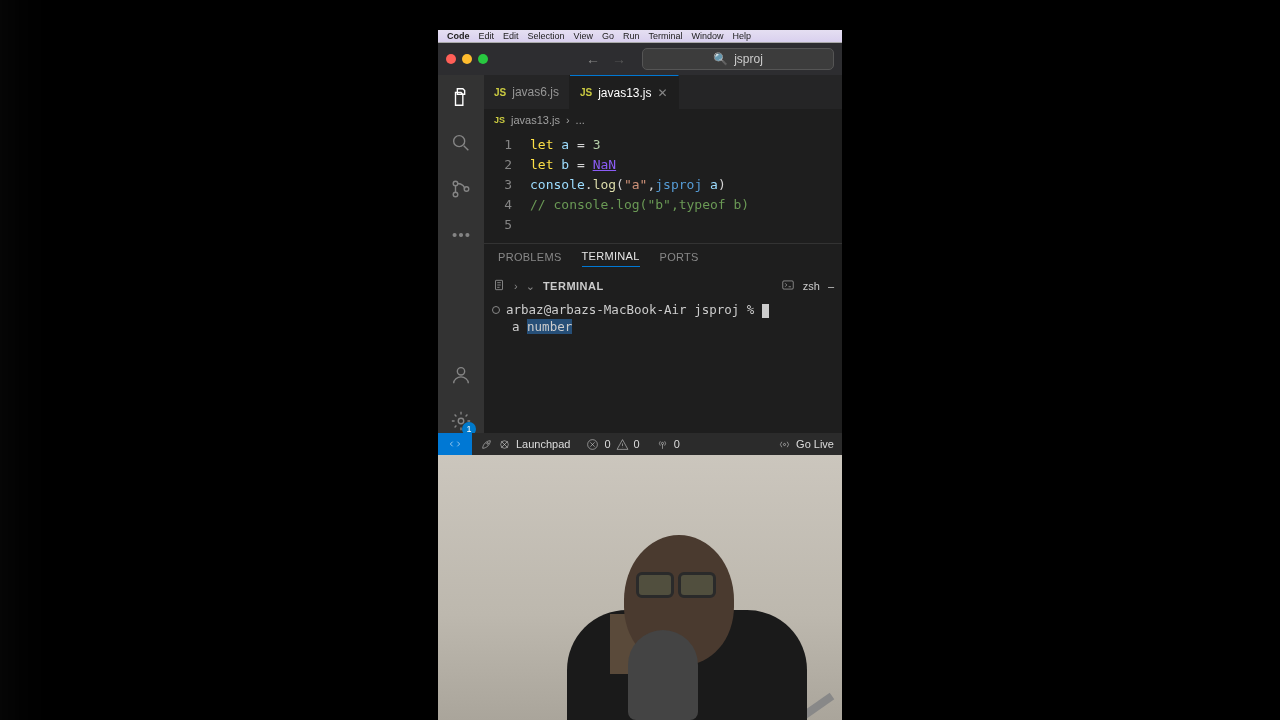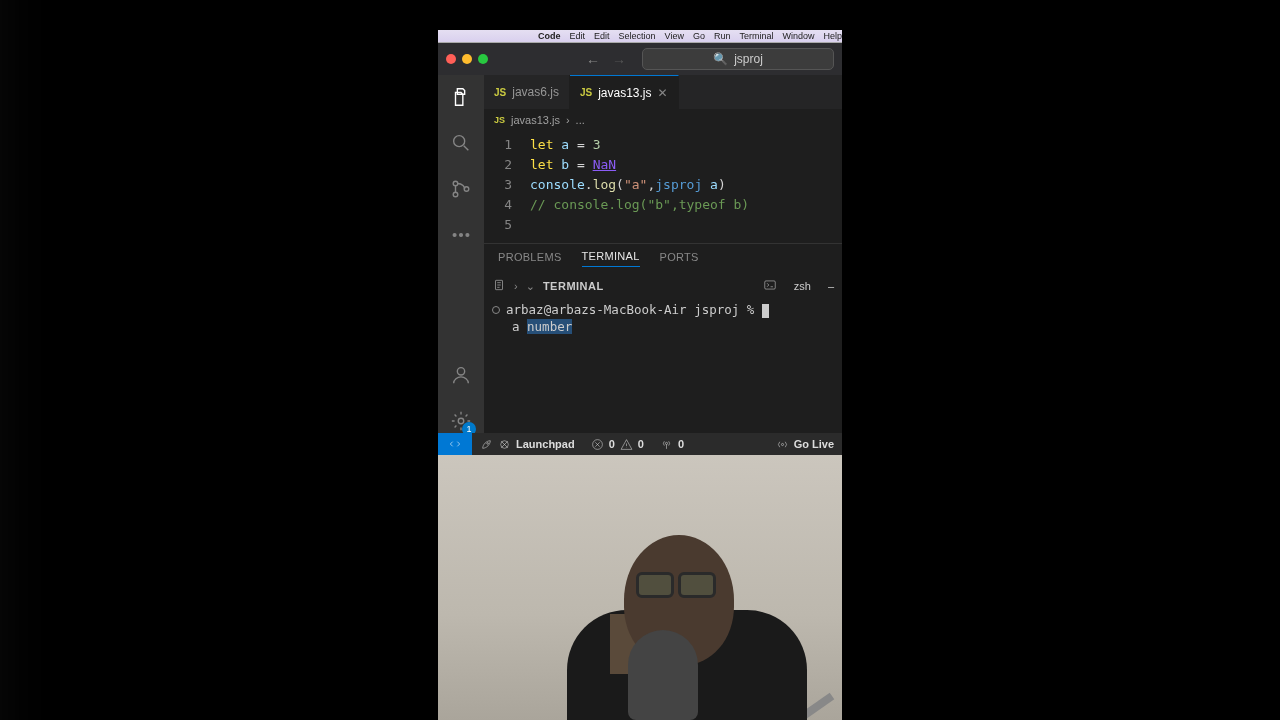--- a/index.html
+++ b/index.html
@@ -5,21 +5,21 @@
   * { margin: 0; padding: 0; box-sizing: border-box; }
   body { font-family: -apple-system, BlinkMacSystemFont, "Segoe UI", sans-serif; background: #000; width: 1280px; height: 720px; overflow: hidden; position: relative; }
 
   
   .bg-blur { position: absolute; inset: 0; filter: blur(9px) brightness(0.35); transform: scale(2.7); transform-origin: 50% 47%; z-index: 0; }
 
   
   .center-col { position: absolute; left: 438px; top: 0; width: 404px; height: 720px; z-index: 10; background: #1e1e1e; display: flex; flex-direction: column; }
 
   
-  .mac-menu { height: 13px; background: linear-gradient(180deg,#e5dff2,#d9d0ee); display: flex; align-items: center; font-size: 9px; color: #222; padding-left: 12px; gap: 9px; border-bottom: 1px solid #aaa; justify-content: flex-end; }
+  .mac-menu { height: 13px; background: linear-gradient(180deg,#e5dff2,#d9d0ee); display: flex; align-items: center; font-size: 9px; color: #222; padding-left: 0; gap: 9px; border-bottom: 1px solid #aaa; }
   .mac-menu .apple { font-size: 10px; }
   .mac-menu span { white-space: nowrap; }
   .mac-menu .bold { font-weight: 600; }
 
   .black-top { height: 30px; background: #000; }
 
   
   .vs-top { background: #2d2d30; height: 32px; display: flex; align-items: center; padding: 0 8px; gap: 8px; }
   .traffic { display: flex; gap: 6px; }
   .traffic div { width: 10px; height: 10px; border-radius: 50%; }
@@ -72,35 +72,35 @@
 
   
   .panel-tabs { height: 30px; background: #1e1e1e; display: flex; align-items: center; gap: 20px; padding-left: 14px; font-size: 11px; color: #888; border-top: 1px solid #333; }
   .panel-tabs .ptab { cursor: pointer; padding-bottom: 4px; letter-spacing: 0.3px; }
   .panel-tabs .ptab.active { color: #e7e7e7; border-bottom: 1px solid #0078d4; }
 
   
   .term-head { height: 26px; display: flex; align-items: center; padding: 0 8px; gap: 8px; font-size: 11px; color: #ccc; background: #1e1e1e; }
   .term-head .chev { color: #888; }
   .term-head .title { font-weight: 600; letter-spacing: 0.5px; color: #ccc; }
-  .term-head .right { margin-left: auto; display: flex; align-items: center; gap: 17px; color: #ccc; }
+  .term-head .right { margin-left: auto; display: flex; align-items: center; gap: 8px; color: #ccc; }
   .term-head .shell-ico svg { width: 14px; height: 14px; stroke: #ccc; fill: none; }
   .term-head .note svg { width: 14px; height: 14px; stroke: #ccc; fill: none; }
 
   
   .term-body { flex: 1; background: #1e1e1e; font-family: "Menlo", monospace; font-size: 12.5px; color: #cccccc; padding: 2px 8px; line-height: 17px; min-height: 68px; }
   .term-body .row { display: flex; align-items: center; gap: 6px; }
   .term-body .dot { width: 8px; height: 8px; border-radius: 50%; flex-shrink: 0; }
   .term-body .dot.blue { background: #24a4ea; }
   .term-body .dot.gray { border: 1px solid #888; }
   .term-body .hl { background: #264f78; }
   .term-body .cursor { display: inline-block; width: 7px; height: 14px; background: #ccc; vertical-align: middle; }
 
   
-  .status-bar { height: 22px; background: #2b2b2b; display: flex; align-items: center; font-size: 11px; color: #ddd; font-weight: bold; }
+  .status-bar { height: 22px; background: #2b2b2b; display: flex; align-items: center; font-size: 11px; color: #ddd; }
   .status-bar .remote { background: #0078d4; width: 34px; height: 100%; display: flex; align-items: center; justify-content: center; color: #fff; }
   .status-bar .remote svg { width: 14px; height: 14px; stroke: #fff; fill: none; }
   .status-bar .seg { display: flex; align-items: center; gap: 5px; padding: 0 8px; }
   .status-bar .seg svg { width: 13px; height: 13px; stroke: #ddd; fill: none; }
   .status-bar .right { margin-left: auto; }
 
   
   .webcam { height: 265px; background: #b9b4aa; position: relative; overflow: hidden; }
   .webcam .wall { position: absolute; inset: 0; background: linear-gradient(180deg,#cbc6bd 0%,#bdb8ae 60%,#aaa59b 100%); }
   .webcam .head { position: absolute; left: 46%; top: 30%; width: 110px; height: 130px; background: #4a3a2f; border-radius: 50% 50% 45% 45%; }

